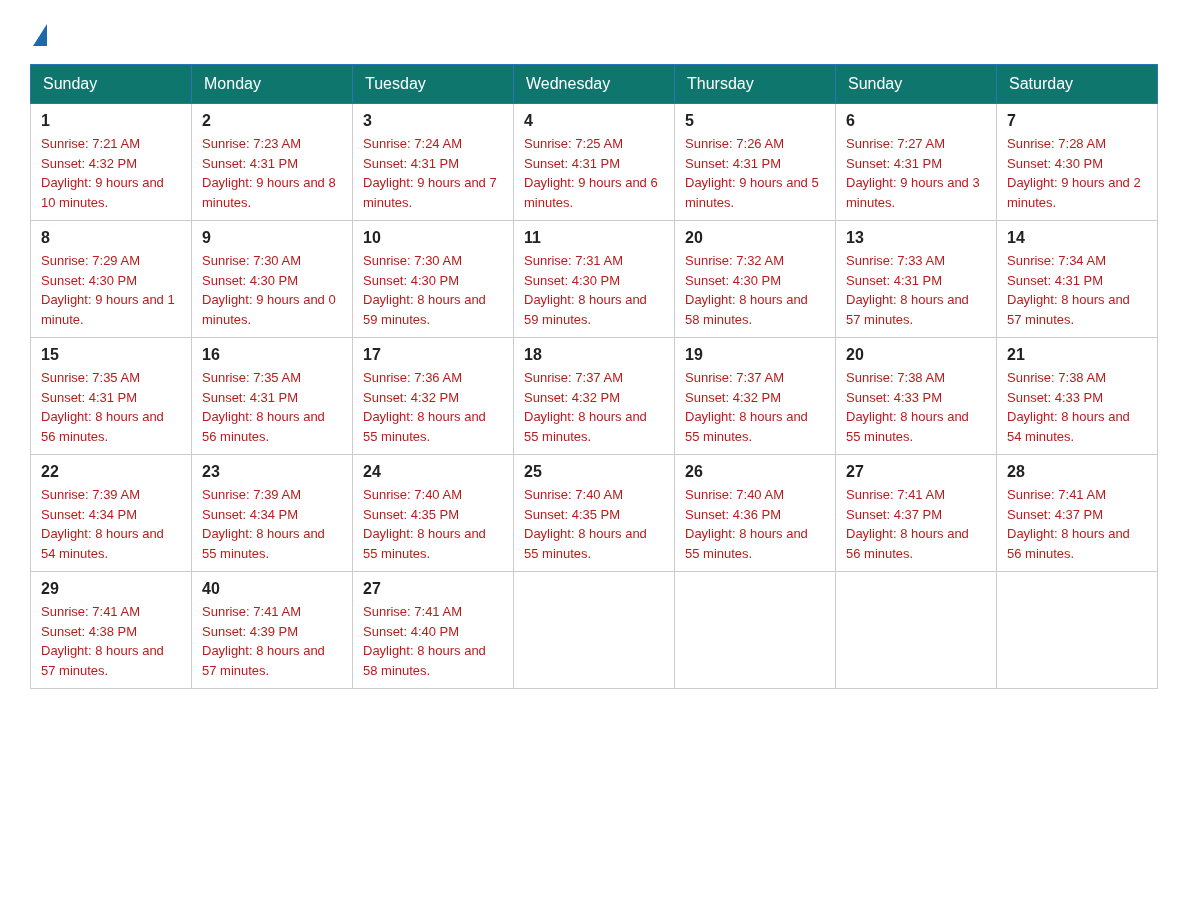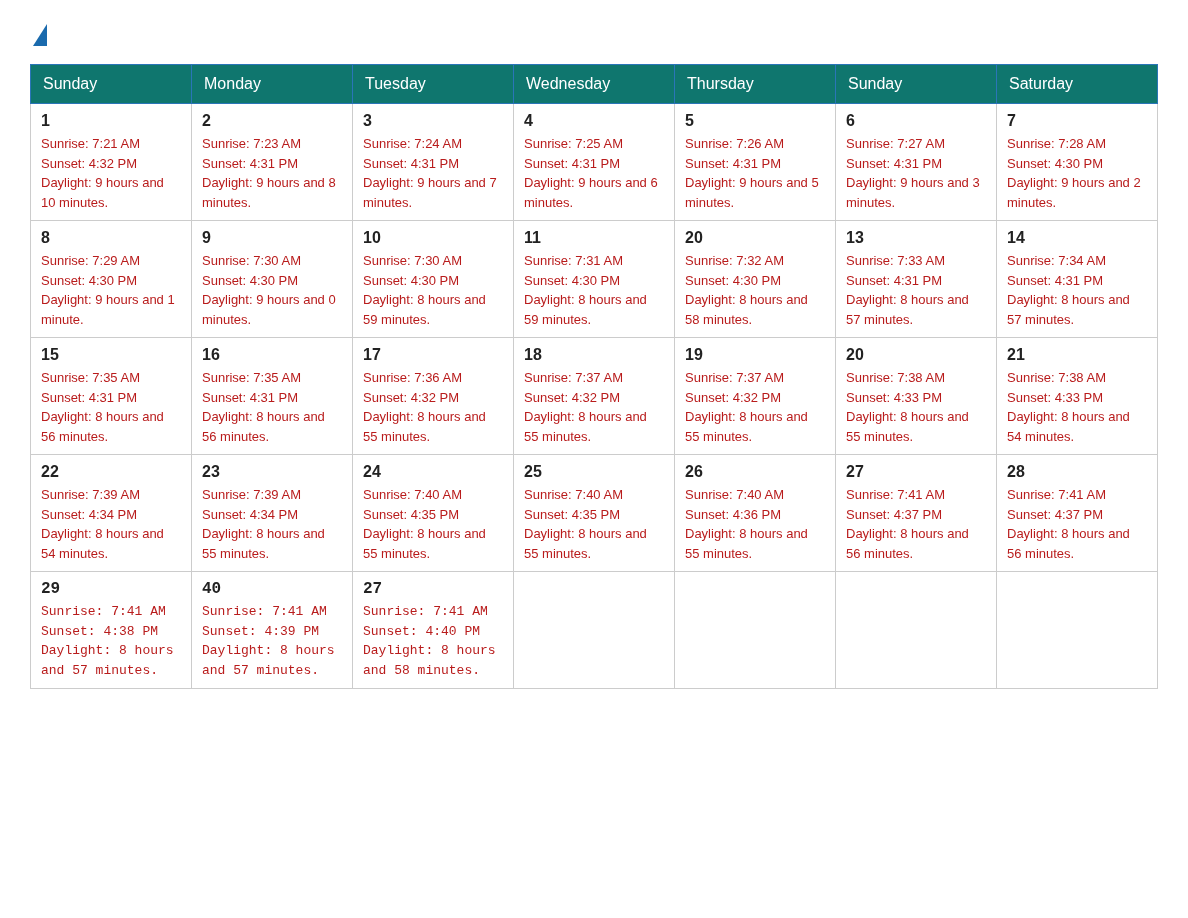--- a/index.html
+++ b/index.html
@@ -90,21 +90,20 @@
     .day-info {
       font-size: 13px;
       color: #b91c1c;
       line-height: 1.5;
     }
     .empty-cell {
       background: #fff;
     }
     tr:last-child td {
       border-bottom: 1px solid #ccc;
-      font-family: Liberation Mono, monospace;
     }
   </style>
 </head>
 <body>
 
 <div class="header">
   <div class="logo">
     <div class="logo-top">
       <span class="logo-text-general"></span>
       <div class="logo-triangle"></div>

